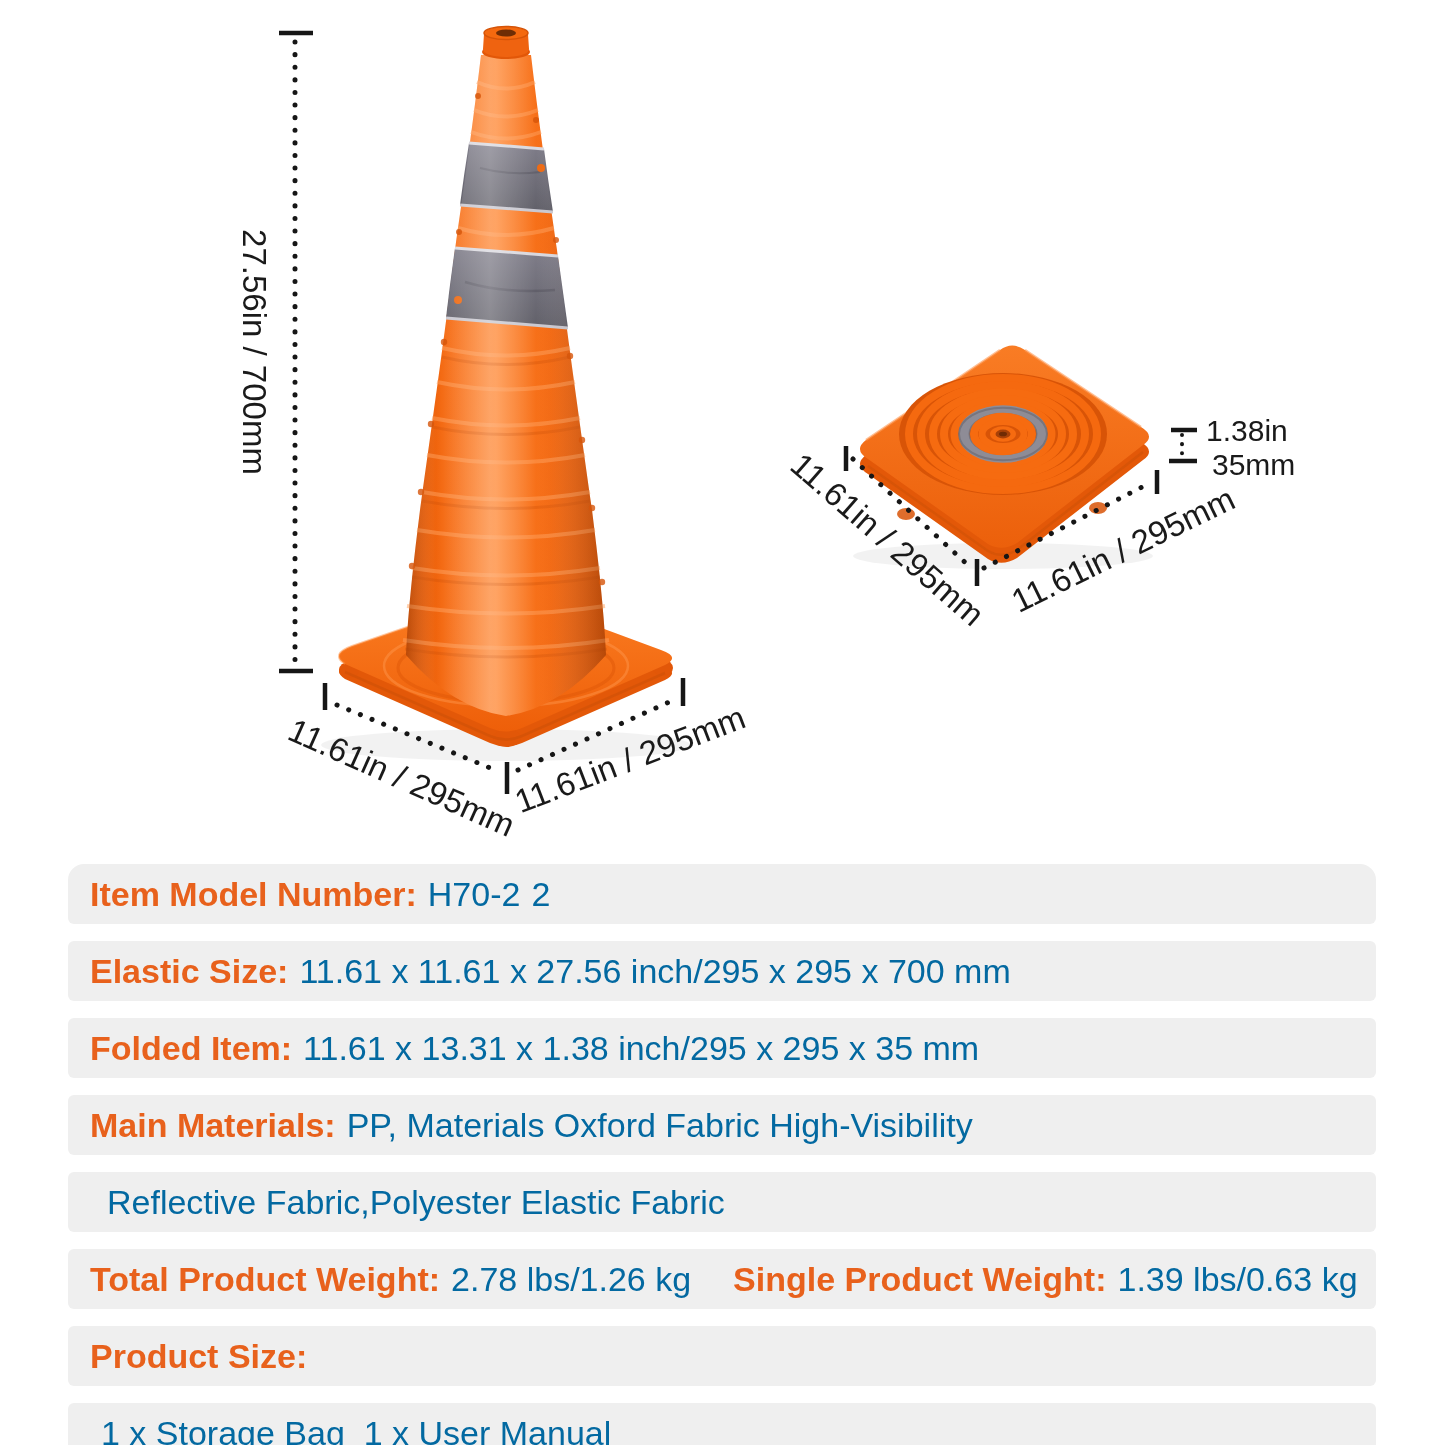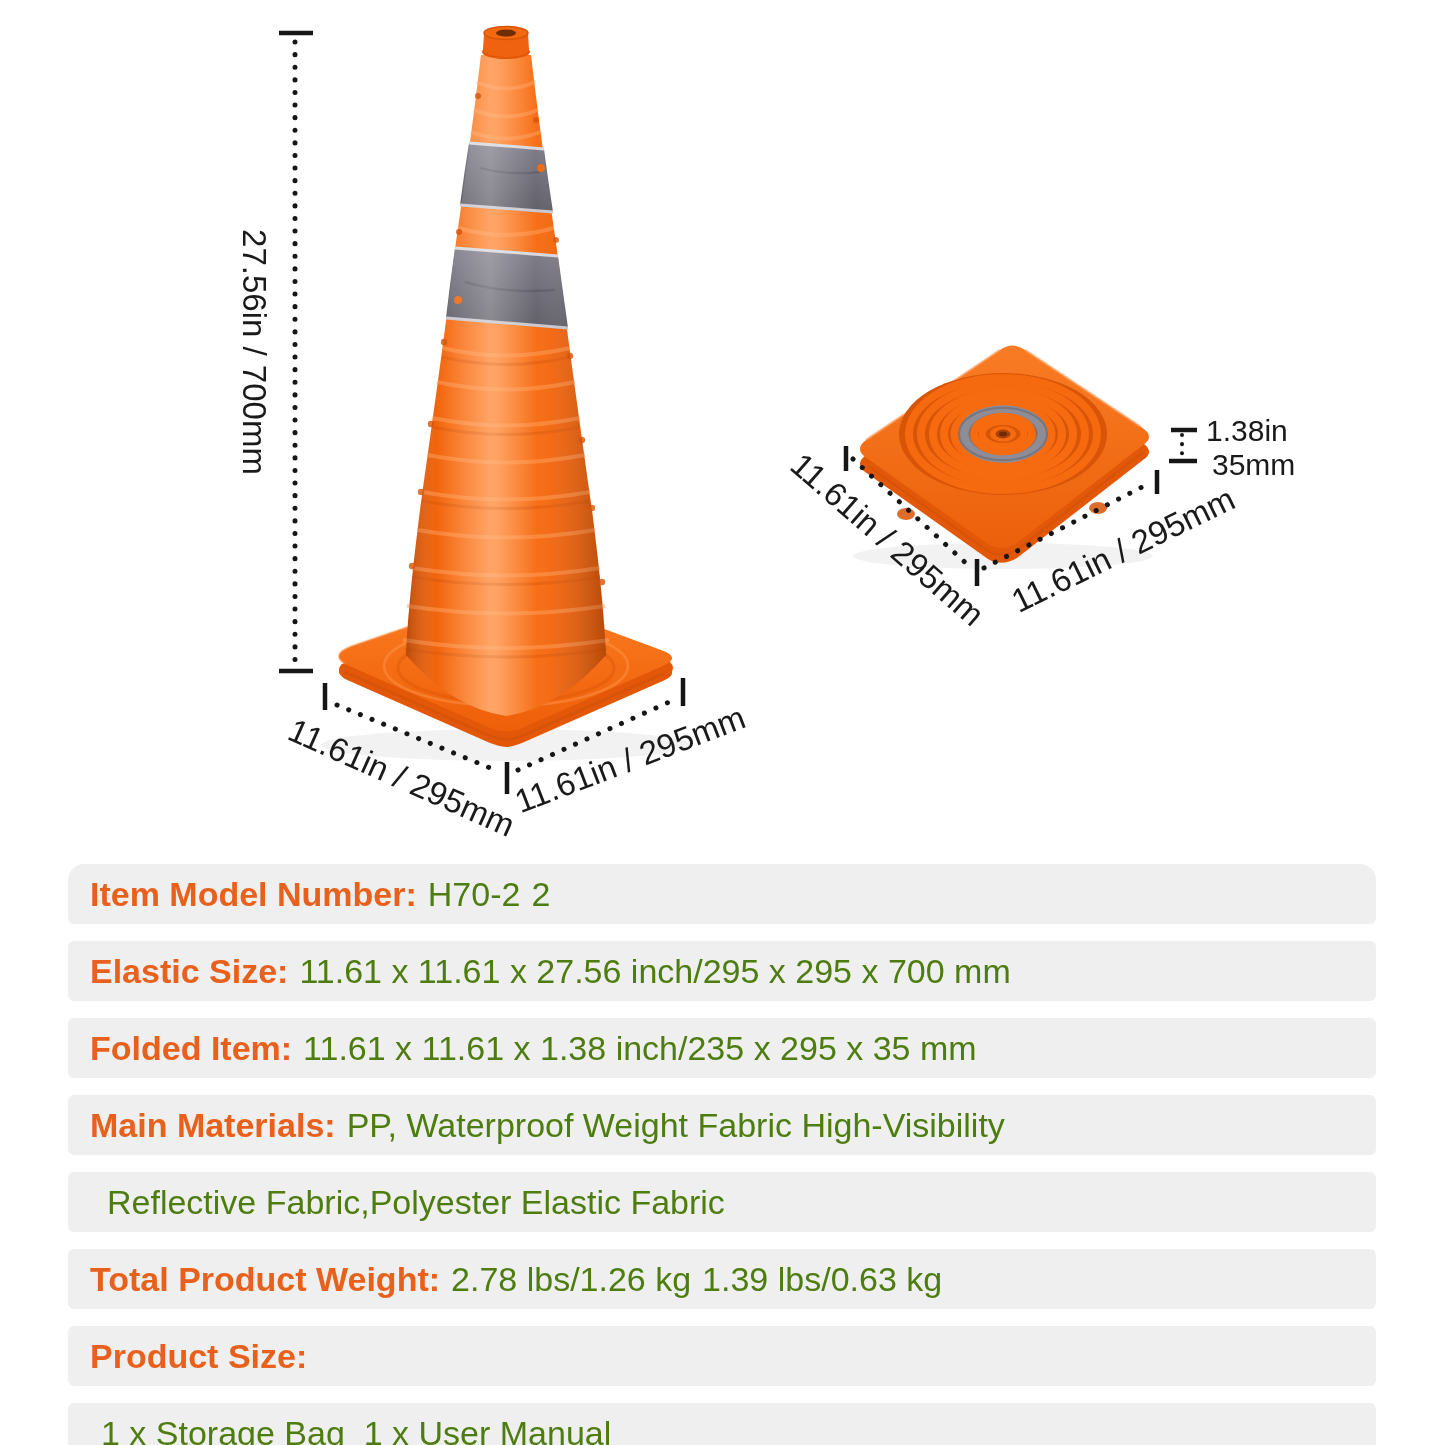--- a/index.html
+++ b/index.html
@@ -19,21 +19,21 @@
     position:absolute;left:68px;top:864px;width:1308px;
     display:flex;flex-direction:column;gap:17px;
     border-radius:16px;overflow:hidden;
   }
   .spec-row{
     background:#efefef;height:60px;border-radius:6px;
     display:flex;align-items:center;padding-left:22px;
     font-size:34px;line-height:60px;white-space:nowrap;
   }
   .lbl{color:#e8611c;font-weight:bold;}
-  .val{color:#4d7c0f;margin-left:11px;white-space:pre-wrap;}
+  .val{color:#0369a1;margin-left:11px;white-space:pre-wrap;}
   .pair2{margin-left:42px;}
 </style>
 </head>
 <body>
 
 <div class="canvas">
 
   <svg class="diagram-svg" width="1445" height="860" viewBox="0 0 1445 860">
     <defs>
       <linearGradient id="coneGrad" x1="0" y1="0" x2="1" y2="0">
@@ -241,32 +241,33 @@
       <span class="lbl">Item Model Number:</span>
       <span class="val">H70-2</span>
       <span class="val">2</span>
     </div>
     <div class="spec-row">
       <span class="lbl">Elastic Size:</span>
       <span class="val">11.61 x 11.61 x 27.56 inch/295 x 295 x 700 mm</span>
     </div>
     <div class="spec-row">
       <span class="lbl">Folded Item:</span>
-      <span class="val">11.61 x 11.61 x 1.38 inch/235 x 295 x 35 mm</span>
+      <span class="val">11.61 x 13.31 x 1.38 inch/295 x 295 x 35 mm</span>
     </div>
     <div class="spec-row">
       <span class="lbl">Main Materials:</span>
-      <span class="val">PP, Waterproof Weight Fabric High-Visibility</span>
+      <span class="val">PP, Materials Oxford Fabric High-Visibility</span>
     </div>
     <div class="spec-row">
       <span class="val" style="margin-left:17px">Reflective Fabric,Polyester Elastic Fabric</span>
     </div>
     <div class="spec-row">
       <span class="lbl">Total Product Weight:</span>
       <span class="val">2.78 lbs/1.26 kg</span>
+      <span class="lbl pair2">Single Product Weight:</span>
       <span class="val">1.39 lbs/0.63 kg</span>
     </div>
     <div class="spec-row">
       <span class="lbl">Product Size:</span>
     </div>
     <div class="spec-row">
       <span class="val">1 x Storage Bag  1 x User Manual</span>
     </div>
   </div>
 

